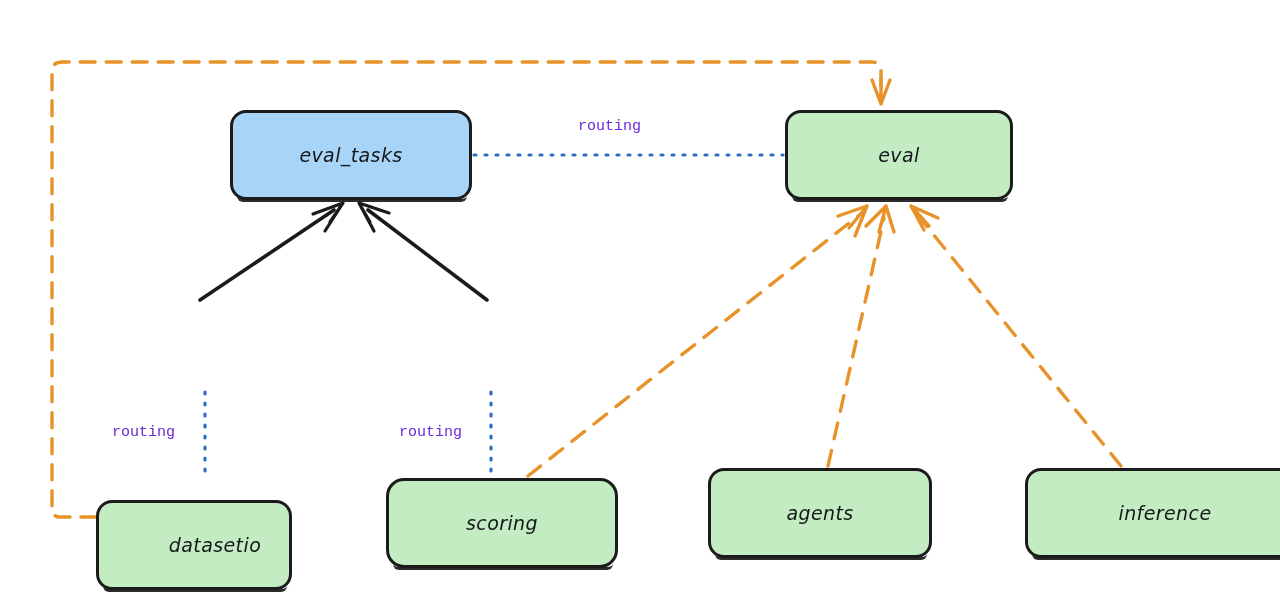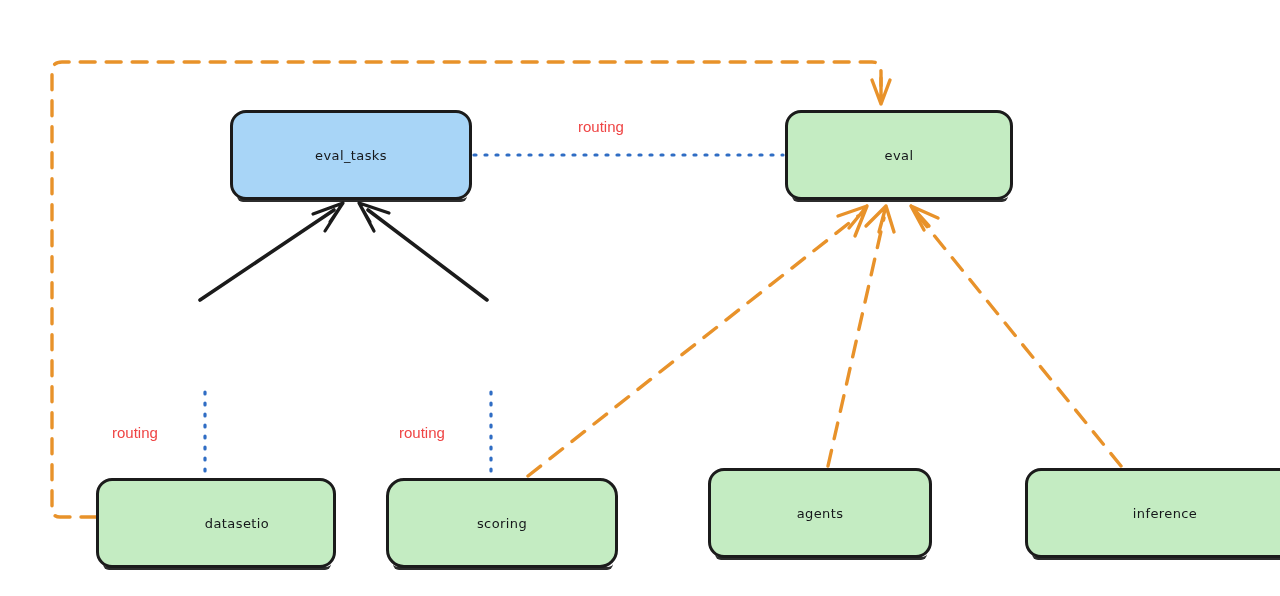--- a/index.html
+++ b/index.html
@@ -32,24 +32,25 @@
     border: 3px solid #1b1b1b;
     border-radius: 16px;
     display: flex;
     align-items: center;
     justify-content: center;
     font-family: "DejaVu Sans", sans-serif;
     color: #15171a;
     z-index: 3;
   }
   .node .node-label {
-    font-size: 13px;
+    font-size: 19px;
     letter-spacing: 0.4px;
     line-height: 1;
     white-space: nowrap;
+    font-style: italic;
   }
   .node.blue {
     background: #a8d5f7;
   }
   .node.green {
     background: #c4ecc2;
   }
   
   .node::after {
     content: "";
@@ -57,23 +58,23 @@
     left: 4px;
     right: 2px;
     bottom: -5px;
     height: 3px;
     border-bottom: 3px solid #1b1b1b;
     border-radius: 0 0 16px 16px;
     opacity: 0.92;
   }
   .edge-label {
     position: absolute;
-    font-family: Liberation Sans, sans-serif;
+    font-family: Liberation Mono, monospace;
     font-size: 15px;
-    color: #ef4444;
+    color: #6d28d9;
     white-space: nowrap;
     z-index: 4;
   }
 </style>
 </head>
 <body>
 
 <div id="diagram-canvas">
 
   <svg id="edge-layer" viewBox="0 0 1280 596" width="1280" height="596" xmlns="http://www.w3.org/2000/svg">
@@ -124,21 +125,21 @@
   <div class="node blue" style="left:230px; top:110px; width:242px; height:90px;">
     <span class="node-label">eval_tasks</span>
   </div>
 
   <div class="node green" style="left:785px; top:110px; width:228px; height:90px;justify-content:center;">
     <span class="node-label">eval</span>
   </div>
 
 
 
-  <div class="node green" style="left:96px; top:478px; width:240px; height:90px;padding-left:42px;">
+  <div class="node green" style="left:96px; top:500px; width:196px; height:90px;padding-left:42px;">
     <span class="node-label">datasetio</span>
   </div>
 
   <div class="node green" style="left:386px; top:478px; width:232px; height:90px;border-radius:18px;">
     <span class="node-label">scoring</span>
   </div>
 
   <div class="node green" style="left:708px; top:468px; width:224px; height:90px;">
     <span class="node-label">agents</span>
   </div>

